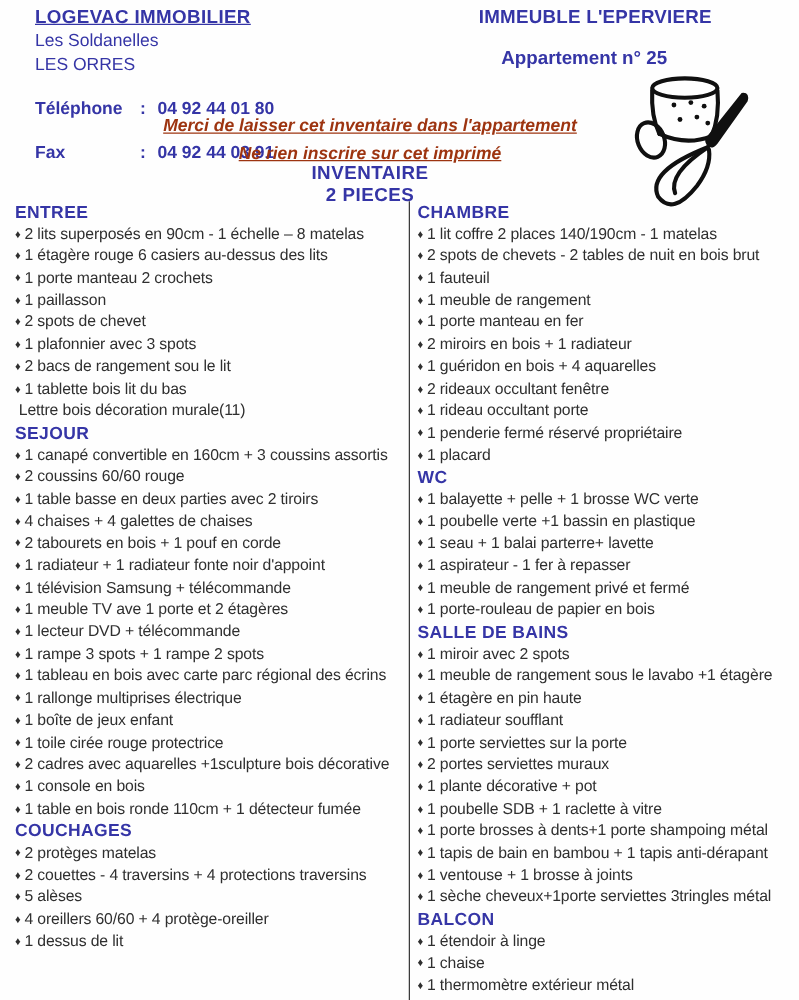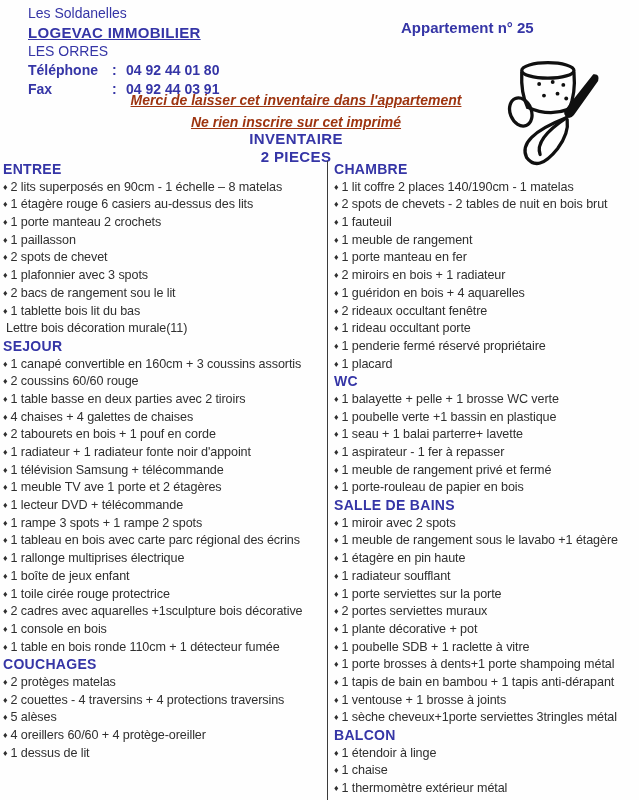--- a/index.html
+++ b/index.html
@@ -5,64 +5,65 @@
   html,body{margin:0;padding:0;background:#ffffff;}
   .page{
     position:relative;width:639px;height:800px;background:#fefefe;
     font-family:"Liberation Sans", sans-serif;color:var(--ink,#2f2f2f);
     overflow:hidden;
   }
   
   .header-left{position:absolute;top:4px;left:28px;color:var(--blue,#3535a6);}
   .hline{height:19px;line-height:19px;font-size:14px;white-space:nowrap;}
   .agency{font-weight:bold;font-size:15px;text-decoration:underline;letter-spacing:.3px;}
-  .contact{font-weight:bold;}
+  .contact{font-weight:bold;margin-top:16px;}
   .hlabel{display:inline-block;width:84px;}
   .hcolon{display:inline-block;width:14px;}
   .header-right{position:absolute;top:4px;left:383px;color:var(--blue,#3535a6);font-weight:bold;}
   .building{font-size:15px;height:19px;line-height:19px;letter-spacing:.2px;}
   .apartment{font-size:15px;margin-top:15px;margin-left:18px;}
   
   .whisk{position:absolute;top:54px;left:494px;width:128px;height:116px;}
   
   .center-block{position:absolute;left:0;width:592px;text-align:center;}
   .notice{font-weight:bold;font-style:italic;text-decoration:underline;color:var(--red,#9d3410);font-size:14px;}
   .n1{top:92px;}
   .n2{top:114px;}
   .ttl{top:130px;color:var(--blue,#3535a6);font-weight:bold;font-size:15px;letter-spacing:.4px;}
   .ttl2{top:148px;color:var(--blue,#3535a6);font-weight:bold;font-size:15px;letter-spacing:.4px;}
   
   .columns{position:absolute;top:161px;left:0;width:639px;bottom:0;display:flex;}
   .col{box-sizing:border-box;}
-  .col-left{width:328px;padding-left:3px;border-right:1.5px solid #3b3b3b;}
+  .col-left{width:328px;padding-left:12px;border-right:1.5px solid #3b3b3b;}
   .col-right{flex:1;padding-left:6px;}
   .sec{height:17.7px;line-height:17.7px;font-size:14px;font-weight:bold;
        color:var(--blue,#3535a6);white-space:nowrap;letter-spacing:.3px;}
   .row{height:17.7px;line-height:17.7px;font-size:12.6px;white-space:nowrap;
        letter-spacing:-0.1px;color:var(--ink,#2f2f2f);}
   .blt{font-size:9px;margin-right:3px;position:relative;top:-1px;}
 </style>
 </head>
 <body>
 
 <div class="page">
 
   <div class="header-left">
+    <div class="hline agency">LOGEVAC IMMOBILIER</div>
     <div class="hline">Les Soldanelles</div>
-    <div class="hline agency">LOGEVAC IMMOBILIER</div>
     <div class="hline">LES ORRES</div>
     <div class="hline contact">
       <span class="hlabel">Téléphone</span><span class="hcolon">:</span><span>04 92 44 01 80</span>
     </div>
     <div class="hline contact">
       <span class="hlabel">Fax</span><span class="hcolon">:</span><span>04 92 44 03 91</span>
     </div>
   </div>
 
   <div class="header-right">
+    <div class="building">IMMEUBLE L'EPERVIERE</div>
     <div class="apartment">Appartement n° 25</div>
   </div>
 
   <svg class="whisk" viewBox="0 0 125 120">
     <g fill="none" stroke="#101010" stroke-width="3.4" stroke-linecap="round">
       <ellipse cx="52" cy="17" rx="27" ry="8"></ellipse>
       <path d="M 25 19 Q 24 41 31 55"></path>
       <path d="M 79 19 Q 81 41 74 57"></path>
       <path d="M 31 55 Q 53 65 74 57"></path>
       <ellipse cx="24" cy="60" rx="11" ry="15" transform="rotate(-22 24 60)"></ellipse>

